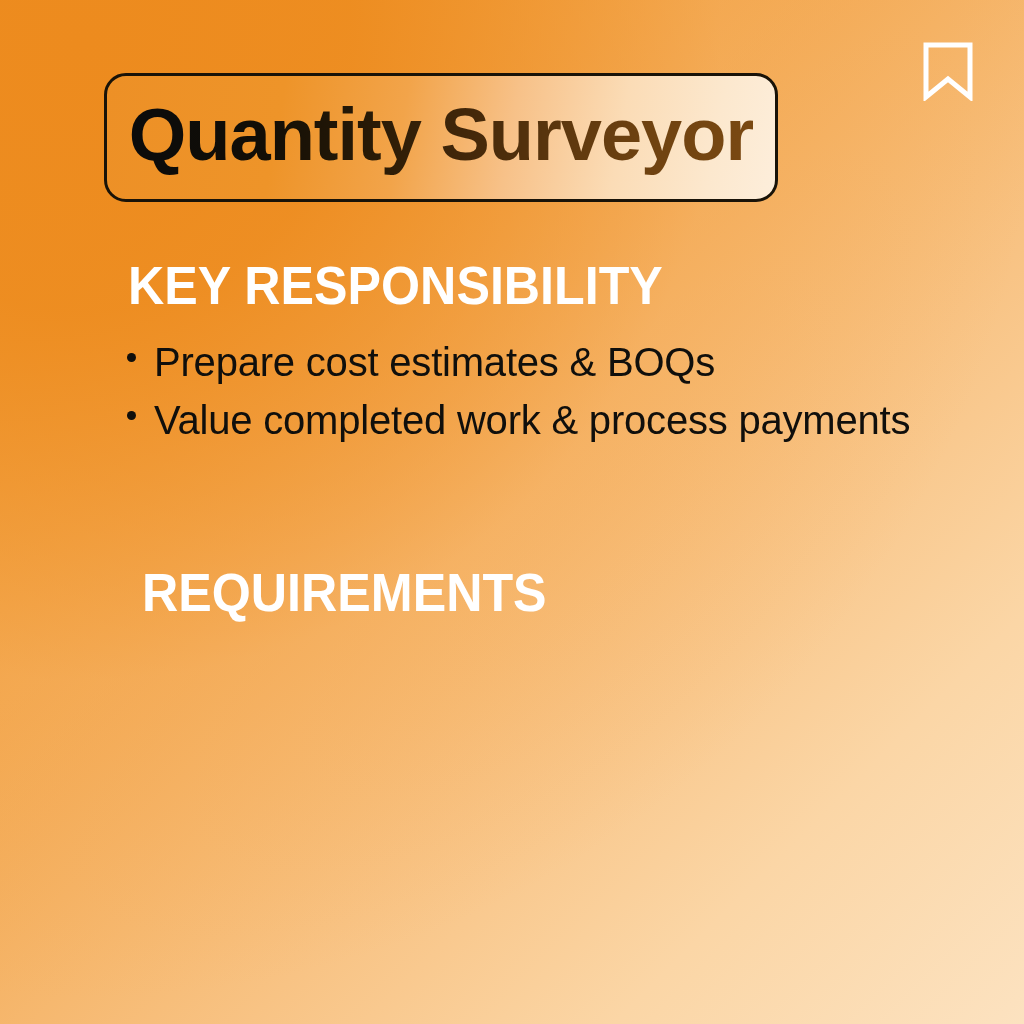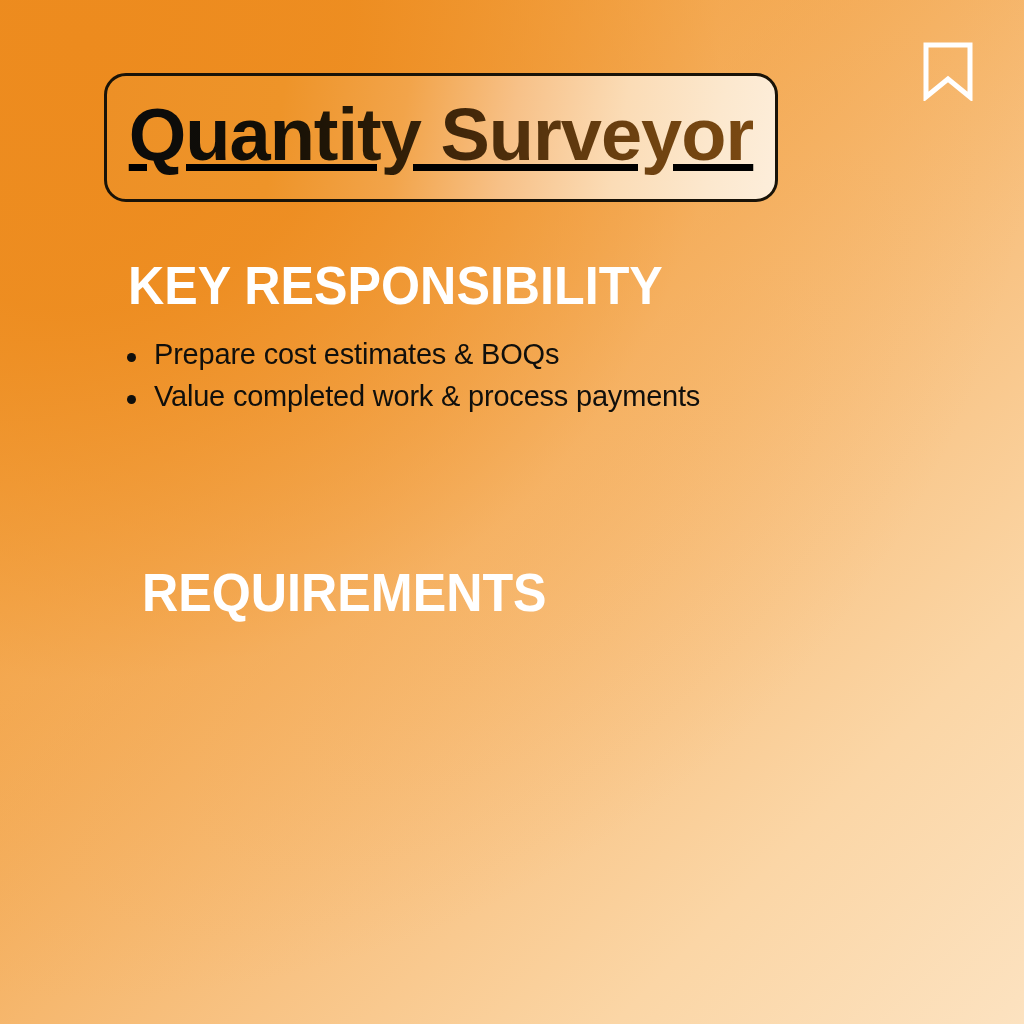--- a/index.html
+++ b/index.html
@@ -43,21 +43,20 @@
         #EE9429 26%,
         #F2A44A 44%,
         #F7C188 60%,
         #FBDCB6 76%,
         #FCE8CE 90%,
         #FDEEDB 100%);
     display: flex;
     align-items: center;
     justify-content: center;
     overflow: hidden;
-    text-decoration: underline;
   }
   #title-text {
     font-size: 74px;
     font-weight: 700;
     letter-spacing: -1px;
     line-height: 1;
     white-space: nowrap;
     padding-bottom: 6px;
     background: linear-gradient(95deg,
         #0B0B0B 0%,
@@ -92,21 +91,21 @@
   .bullet-list {
     position: absolute;
     margin: 0;
     padding: 0;
     list-style: none;
     color: #100F0C;
   }
   .bullet-list li {
     position: relative;
     padding-left: 29px;
-    font-size: 29px;
+    font-size: 40px;
     line-height: 1.44;
     letter-spacing: -0.2px;
     font-weight: 500;
   }
   .bullet-list li::before {
     content: "";
     position: absolute;
     left: 2px;
     top: 19px;
     width: 9px;

